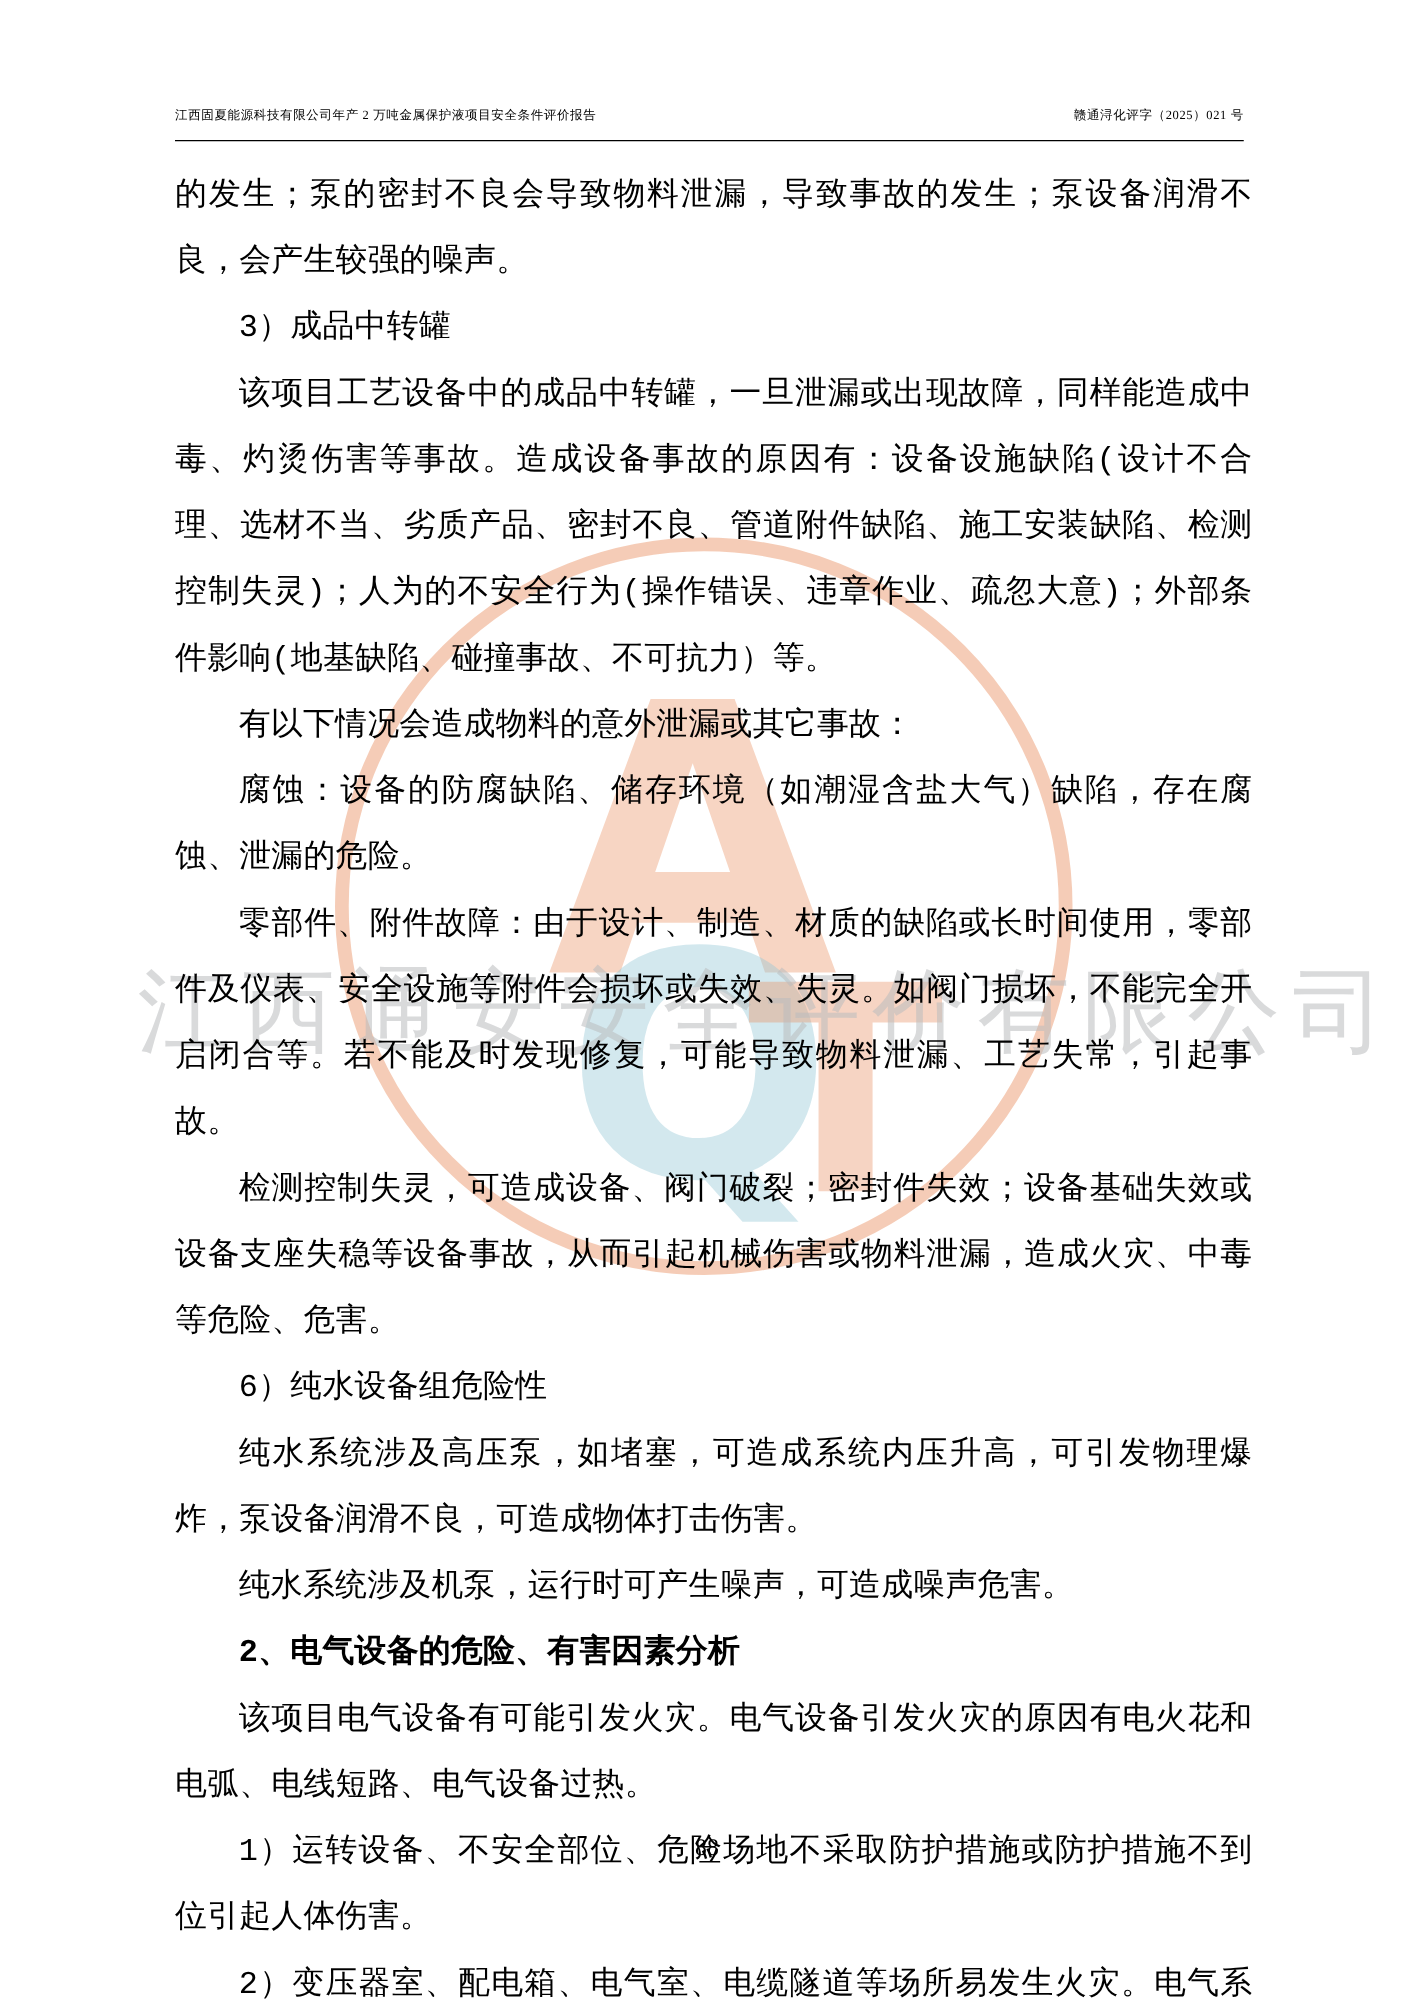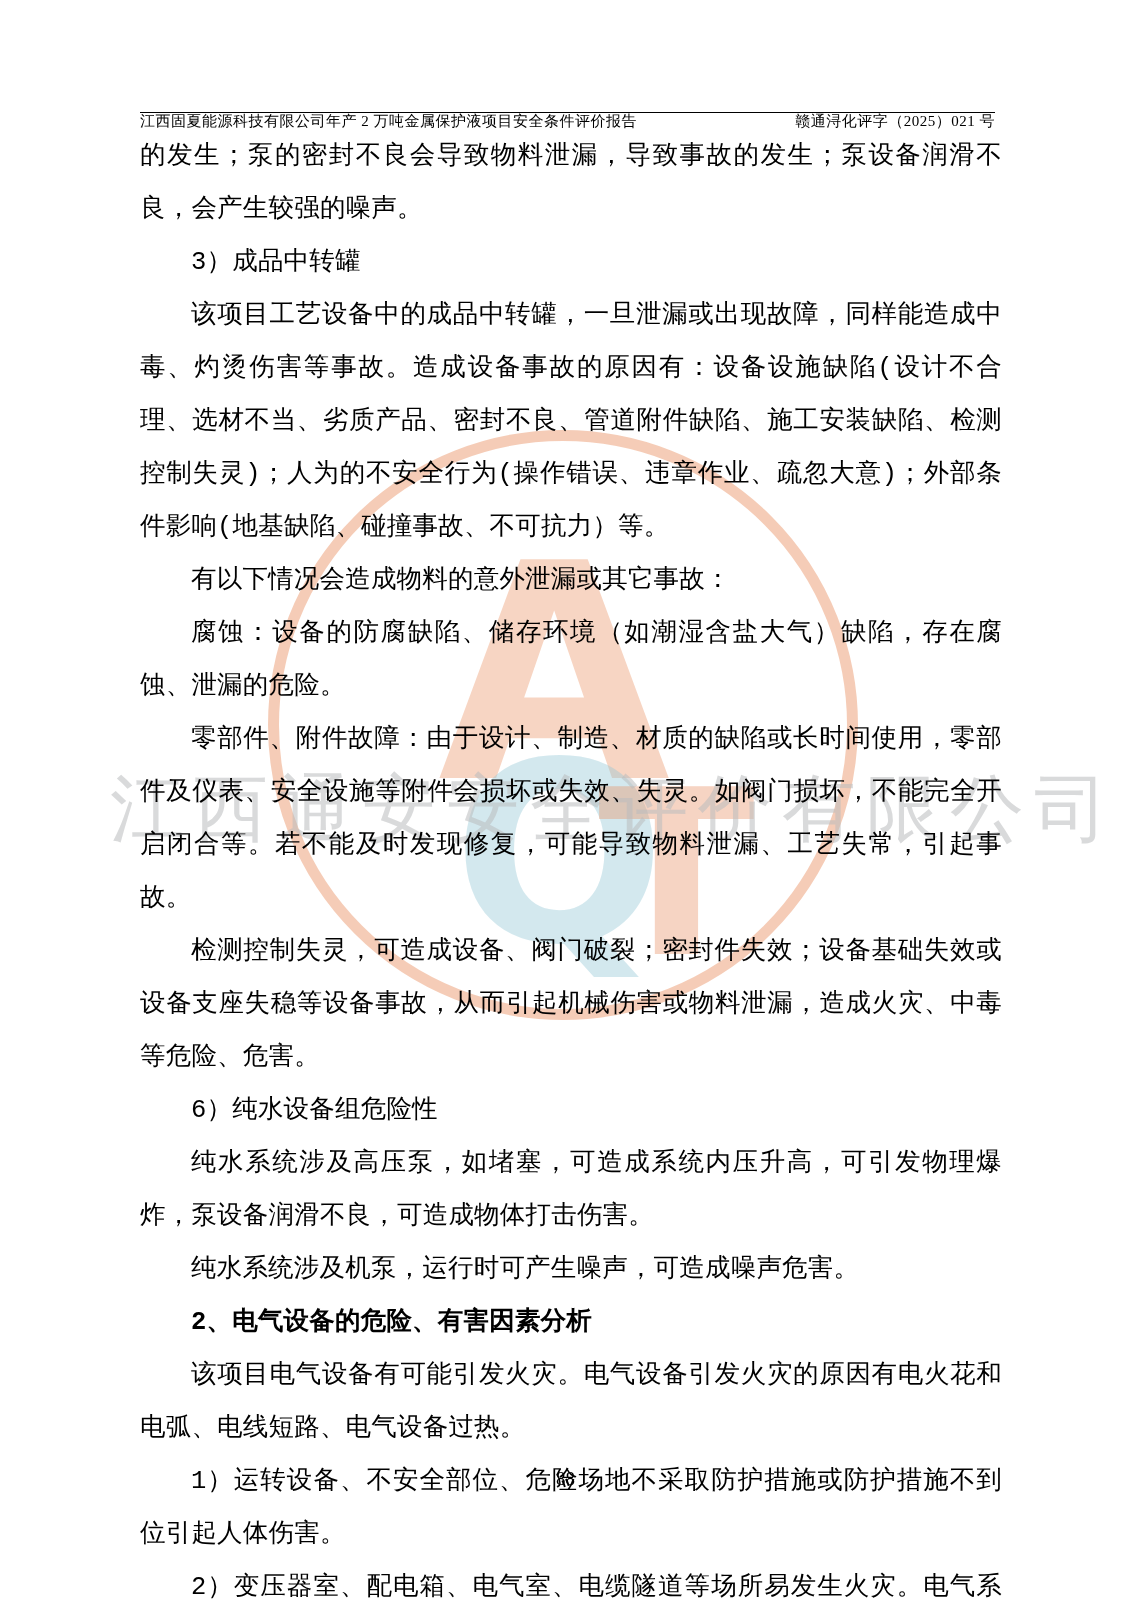--- a/index.html
+++ b/index.html
@@ -68,24 +68,23 @@
 
   
   .header {
     position: absolute;
     left: 140px;
     top: 85px;
     width: 855px;
     display: flex;
     justify-content: space-between;
     align-items: baseline;
-    font-size: 15px;
+    font-size: 10px;
     letter-spacing: 0.5px;
     z-index: 2;
-    margin-top: 27px;
   }
   .header-left { white-space: nowrap; }
   .header-right { white-space: nowrap; }
   .header-rule {
     position: absolute;
     left: 140px;
     top: 112px;
     width: 855px;
     height: 1px;
     background: #000;

